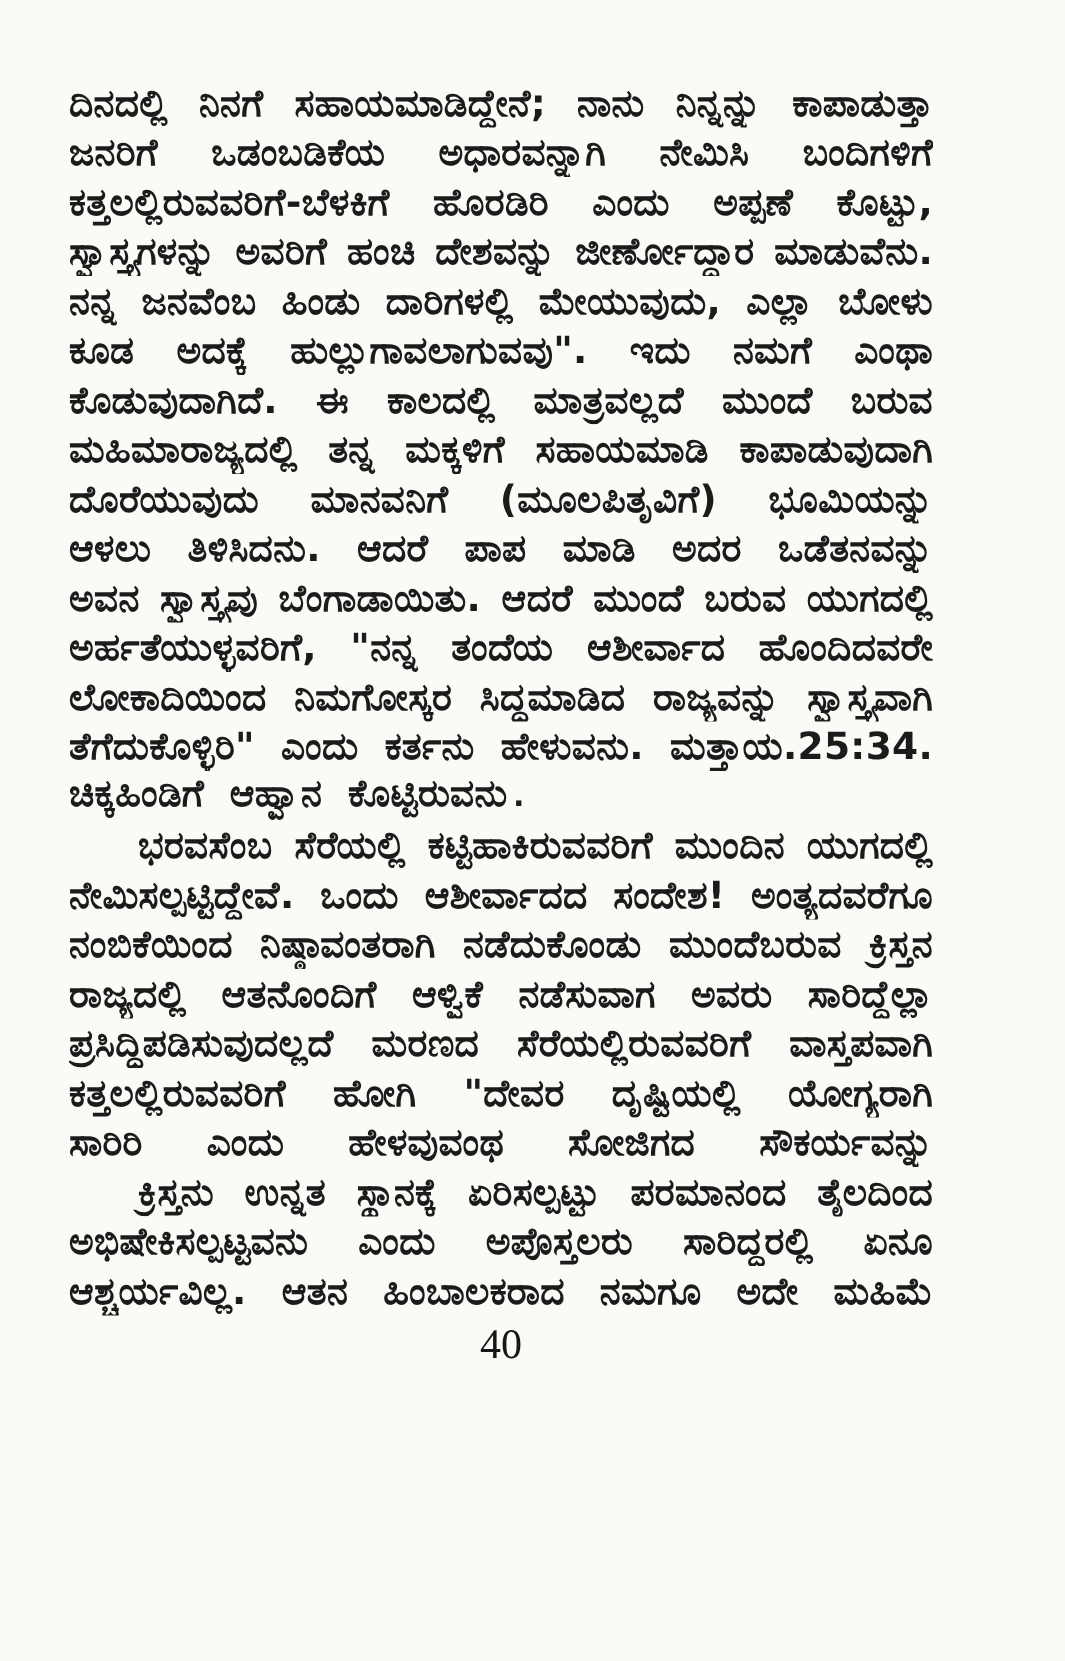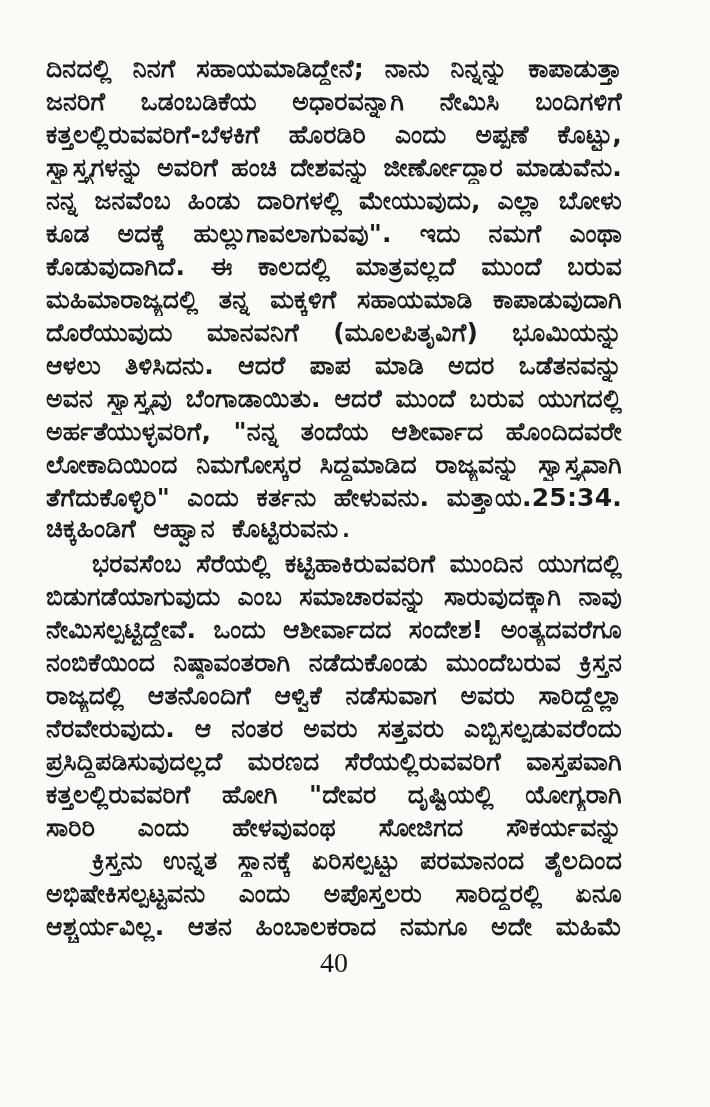--- a/index.html
+++ b/index.html
@@ -65,25 +65,23 @@
       <div class="line">ಕೊಡುವುದಾಗಿದೆ. ಈ ಕಾಲದಲ್ಲಿ ಮಾತ್ರವಲ್ಲದೆ ಮುಂದೆ ಬರುವ</div>
       <div class="line">ಮಹಿಮಾರಾಜ್ಯದಲ್ಲಿ ತನ್ನ ಮಕ್ಕಳಿಗೆ ಸಹಾಯಮಾಡಿ ಕಾಪಾಡುವುದಾಗಿ</div>
       <div class="line">ದೊರೆಯುವುದು ಮಾನವನಿಗೆ (ಮೂಲಪಿತೃವಿಗೆ) ಭೂಮಿಯನ್ನು ತುಂಬಿಕೊಂಡು</div>
       <div class="line">ಆಳಲು ತಿಳಿಸಿದನು. ಆದರೆ ಪಾಪ ಮಾಡಿ ಅದರ ಒಡೆತನವನ್ನು ಕಳೆದುಕೊಂಡನು.</div>
       <div class="line">ಅವನ ಸ್ವಾಸ್ತ್ಯವು ಬೆಂಗಾಡಾಯಿತು. ಆದರೆ ಮುಂದೆ ಬರುವ ಯುಗದಲ್ಲಿ</div>
       <div class="line">ಅರ್ಹತೆಯುಳ್ಳವರಿಗೆ, "ನನ್ನ ತಂದೆಯ ಆಶೀರ್ವಾದ ಹೊಂದಿದವರೇ ಬನ್ನಿರಿ,</div>
       <div class="line">ಲೋಕಾದಿಯಿಂದ ನಿಮಗೋಸ್ಕರ ಸಿದ್ಧಮಾಡಿದ ರಾಜ್ಯವನ್ನು ಸ್ವಾಸ್ತ್ಯವಾಗಿ</div>
       <div class="line">ತೆಗೆದುಕೊಳ್ಳಿರಿ" ಎಂದು ಕರ್ತನು ಹೇಳುವನು. ಮತ್ತಾಯ.25:34. ಮುಂದೆ</div>
       <div class="line no-just">ಚಿಕ್ಕಹಿಂಡಿಗೆ ಆಹ್ವಾನ ಕೊಟ್ಟಿರುವನು.</div>
       <div class="line indent">ಭರವಸೆಂಬ ಸೆರೆಯಲ್ಲಿ ಕಟ್ಟಿಹಾಕಿರುವವರಿಗೆ ಮುಂದಿನ ಯುಗದಲ್ಲಿ</div>
-      <div class="line">ಬಿಡುಗಡೆಯಾಗುವುದು ಎಂಬ ಸಮಾಚಾರವನ್ನು ಸಾರುವುದಕ್ಕಾಗಿ ನಾವು</div>
       <div class="line">ನೇಮಿಸಲ್ಪಟ್ಟಿದ್ದೇವೆ. ಒಂದು ಆಶೀರ್ವಾದದ ಸಂದೇಶ! ಅಂತ್ಯದವರೆಗೂ</div>
       <div class="line">ನಂಬಿಕೆಯಿಂದ ನಿಷ್ಠಾವಂತರಾಗಿ ನಡೆದುಕೊಂಡು ಮುಂದೆಬರುವ ಕ್ರಿಸ್ತನ</div>
       <div class="line">ರಾಜ್ಯದಲ್ಲಿ ಆತನೊಂದಿಗೆ ಆಳ್ವಿಕೆ ನಡೆಸುವಾಗ ಅವರು ಸಾರಿದ್ದೆಲ್ಲಾ</div>
-      <div class="line">ನೆರವೇರುವುದು. ಆ ನಂತರ ಅವರು ಸತ್ತವರು ಎಬ್ಬಿಸಲ್ಪಡುವರೆಂದು</div>
       <div class="line">ಪ್ರಸಿದ್ಧಿಪಡಿಸುವುದಲ್ಲದೆ ಮರಣದ ಸೆರೆಯಲ್ಲಿರುವವರಿಗೆ ವಾಸ್ತಪವಾಗಿ</div>
       <div class="line">ಕತ್ತಲಲ್ಲಿರುವವರಿಗೆ ಹೋಗಿ "ದೇವರ ದೃಷ್ಟಿಯಲ್ಲಿ ಯೋಗ್ಯರಾಗಿ ಕಾಣಿಸಿಕೊಳ್ಳಲು"</div>
       <div class="line">ಸಾರಿರಿ ಎಂದು ಹೇಳವುವಂಥ ಸೋಜಿಗದ ಸೌಕರ್ಯವನ್ನು ಹೊಂದಿರುತ್ತಾರೆ.</div>
       <div class="line indent">ಕ್ರಿಸ್ತನು ಉನ್ನತ ಸ್ಥಾನಕ್ಕೆ ಏರಿಸಲ್ಪಟ್ಟು ಪರಮಾನಂದ ತೈಲದಿಂದ</div>
       <div class="line">ಅಭಿಷೇಕಿಸಲ್ಪಟ್ಟವನು ಎಂದು ಅಪೊಸ್ತಲರು ಸಾರಿದ್ದರಲ್ಲಿ ಏನೂ</div>
       <div class="line">ಆಶ್ಚರ್ಯವಿಲ್ಲ. ಆತನ ಹಿಂಬಾಲಕರಾದ ನಮಗೂ ಅದೇ ಮಹಿಮೆ</div>
     </div>
   <div class="page-number">40</div>
 </div>
 

